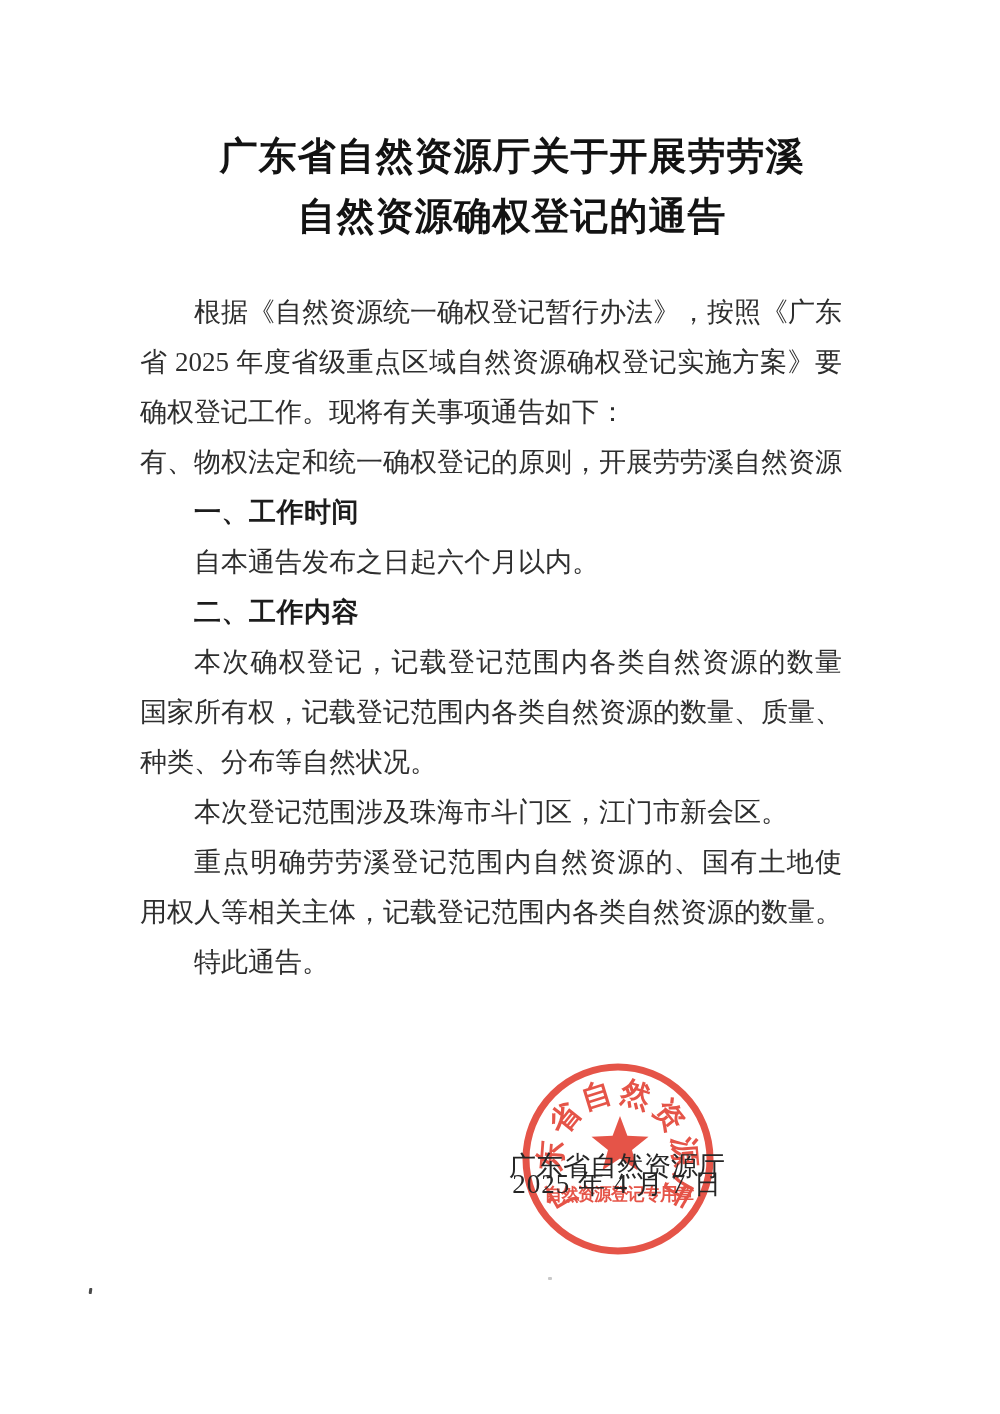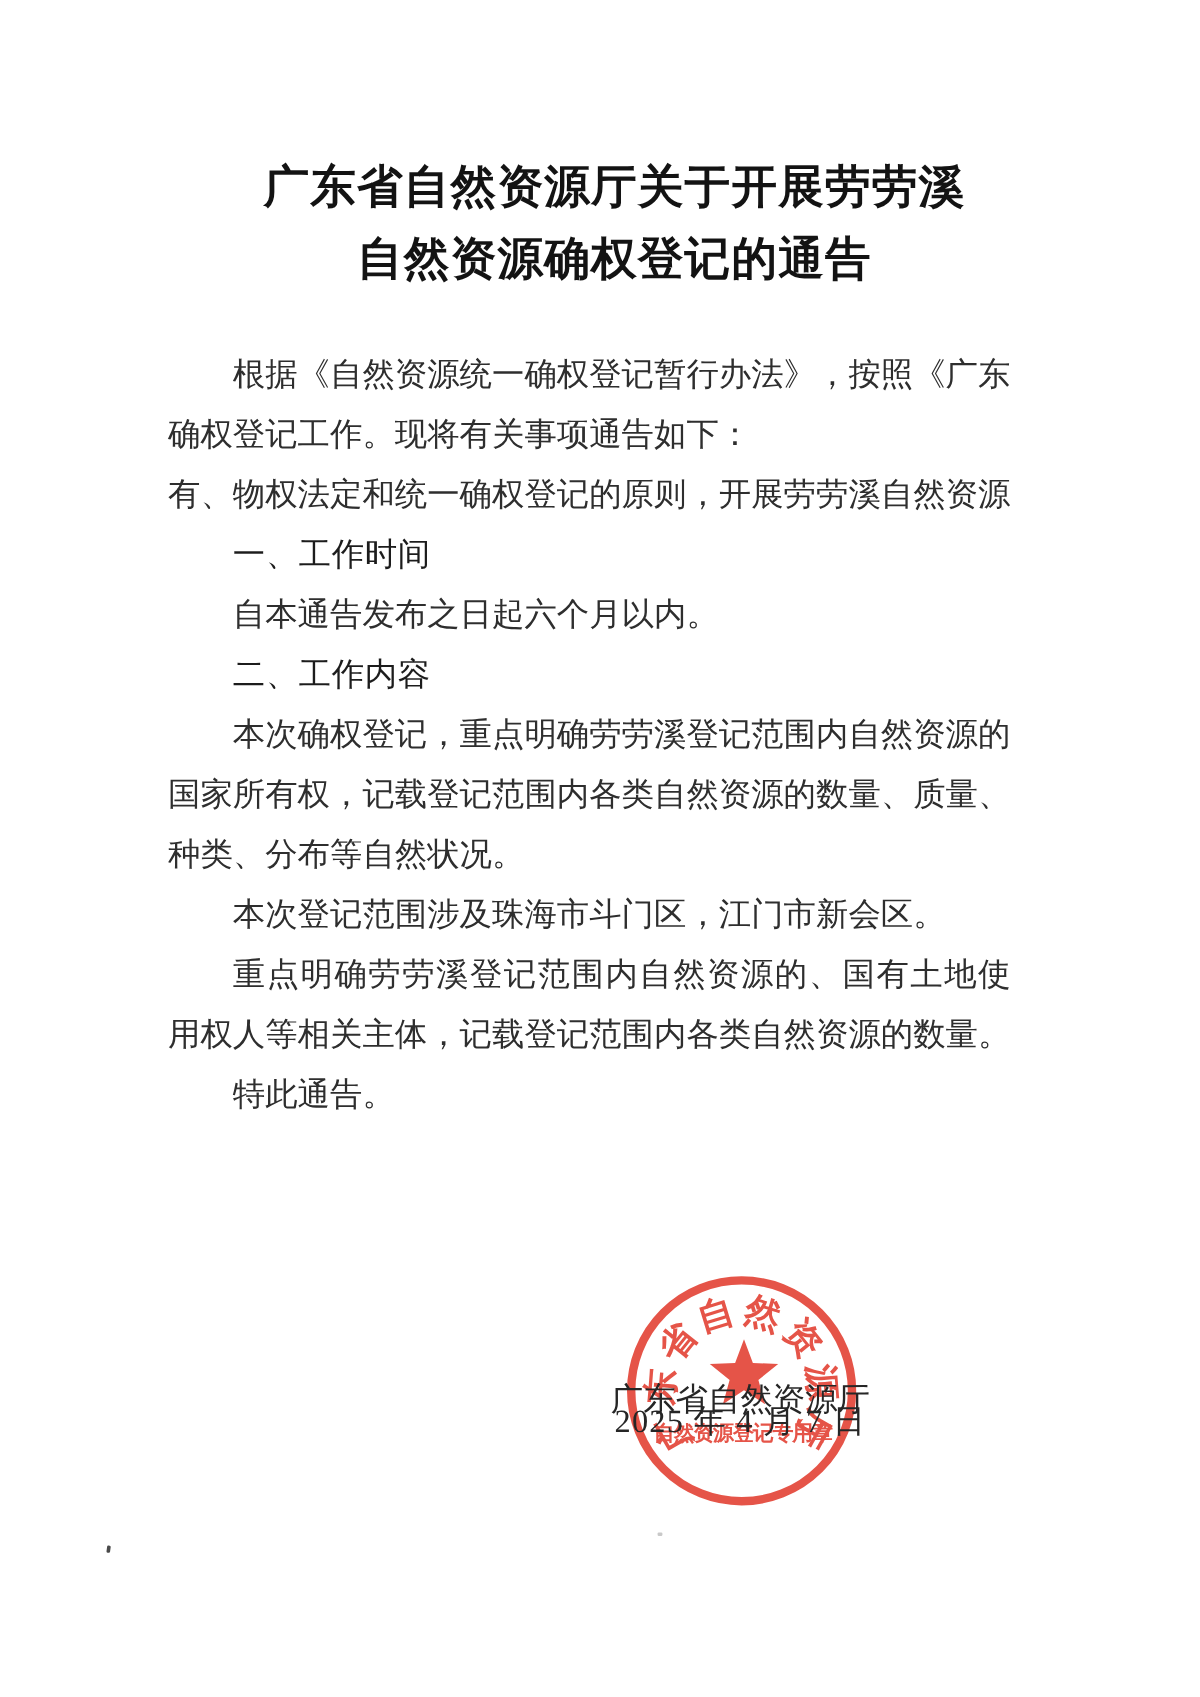--- a/index.html
+++ b/index.html
@@ -39,21 +39,21 @@
     width: 702px;
     color: #2e2e2e;
     font-size: 27px;
     line-height: 50px;
   }
   .line { height: 50px; }
   .ind  { text-indent: 54px; }
   .fill { text-align: justify; text-align-last: justify; }
   .h {
     font-family: "Liberation Sans", "DejaVu Sans", sans-serif;
-    font-weight: 400;
+    font-weight: 700;
     color: #1c1c1c;
     letter-spacing: 0.5px;
   }
 
   
   .sig-agency, .sig-date {
     position: absolute;
     left: 367px;
     width: 500px;
     text-align: center;
@@ -103,26 +103,27 @@
 
 <div class="page">
 
   <div class="title-block">
     <div class="title-line">广东省自然资源厅关于开展劳劳溪</div>
     <div class="title-line">自然资源确权登记的通告</div>
   </div>
 
   <div class="body-block">
     <div class="line ind fill">根据《自然资源统一确权登记暂行办法》，按照《广东</div>
+    <div class="line fill">省 2025 年度省级重点区域自然资源确权登记实施方案》要</div>
     <div class="line">确权登记工作。现将有关事项通告如下：</div>
     <div class="line fill">有、物权法定和统一确权登记的原则，开展劳劳溪自然资源</div>
     <div class="line ind h">一、工作时间</div>
     <div class="line ind">自本通告发布之日起六个月以内。</div>
     <div class="line ind h">二、工作内容</div>
-    <div class="line ind fill">本次确权登记，重点明确劳劳溪登记范围内自然资源的</div>
+    <div class="line ind fill">本次确权登记，记载登记范围内各类自然资源的数量</div>
     <div class="line fill">国家所有权，记载登记范围内各类自然资源的数量、质量、</div>
     <div class="line">种类、分布等自然状况。</div>
     <div class="line ind">本次登记范围涉及珠海市斗门区，江门市新会区。</div>
     <div class="line ind fill">重点明确劳劳溪登记范围内自然资源的、国有土地使</div>
     <div class="line fill">用权人等相关主体，记载登记范围内各类自然资源的数量。</div>
     <div class="line ind">特此通告。</div>
   </div>
 
   <svg class="seal" viewBox="-113 -113 226 226" xmlns="http://www.w3.org/2000/svg">
     <circle class="seal-ring" cx="0" cy="0" r="92"></circle>

